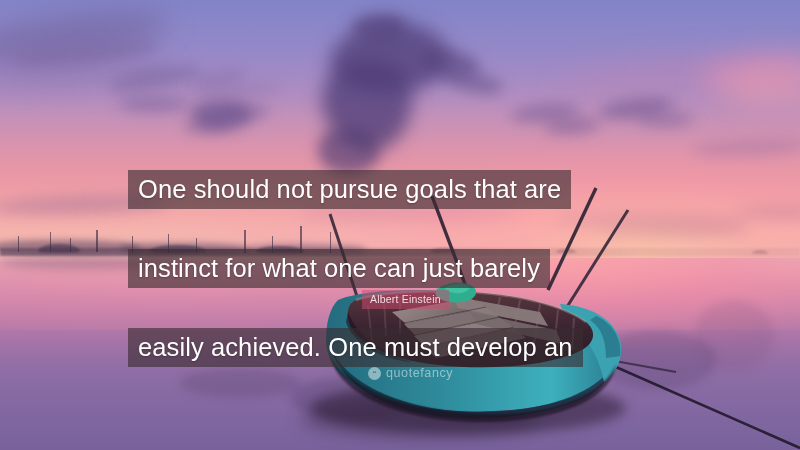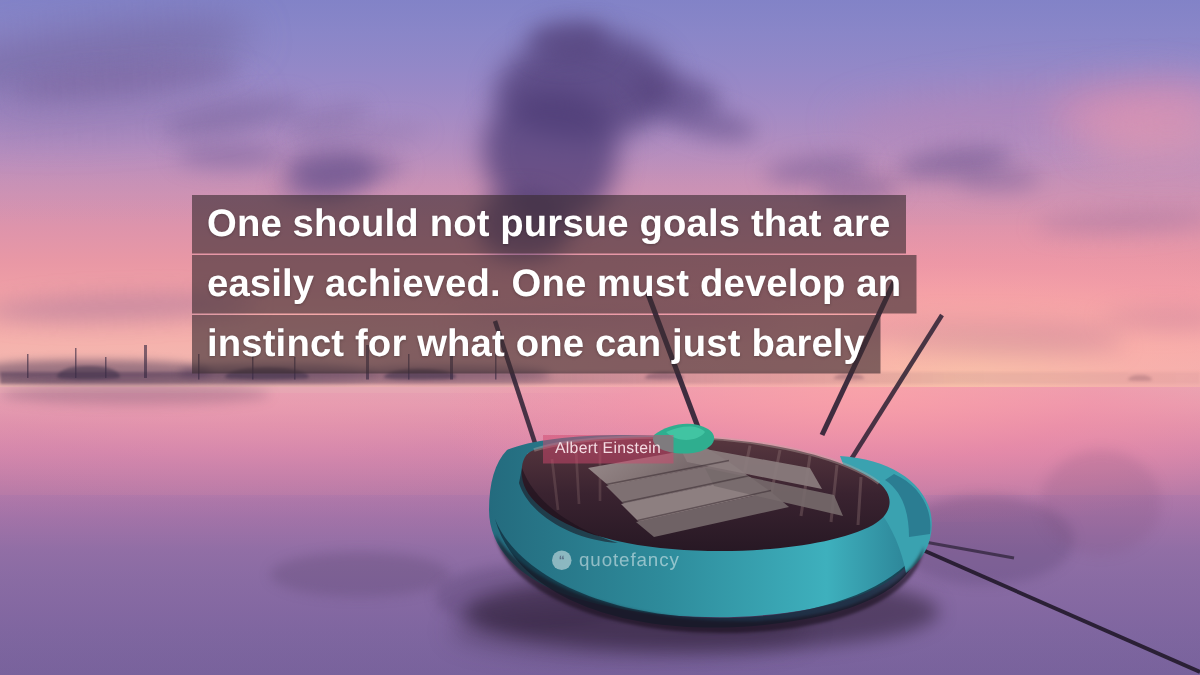--- a/index.html
+++ b/index.html
@@ -183,26 +183,27 @@
     width: 560px;
   }
   .qline {
     display: block;
     width: -moz-fit-content;
     width: fit-content;
     background: rgba(58,44,48,0.62);
     color: #ffffff;
     font-size: 25.5px;
     line-height: 39px;
-    font-weight: 700;
+    font-weight: 400;
     letter-spacing: 0.1px;
     padding: 0 10px 0 10px;
     margin-bottom: 1px;
     white-space: nowrap;
     text-shadow: 0 1px 2px rgba(0,0,0,0.25);
+    margin-top: 40px;
   }
 
   
   .attribution {
     position: absolute;
     left: 362px;
     top: 290px;
     background: rgba(208,72,110,0.50);
     color: #f4dbe2;
     font-size: 10.5px;
@@ -436,22 +437,22 @@
 
       <path d="M348 312 C 356 334, 380 352, 412 362 C 380 360, 352 342, 346 322 Z" fill="rgba(25,15,26,0.55)"></path>
 
       <path d="M330 356 C 352 392, 420 414, 494 414 C 560 414, 604 394, 616 364
                C 612 400, 556 422, 482 422 C 400 422, 338 394, 330 356 Z" fill="rgba(24,14,28,0.62)" filter="blur(1px)"></path>
     </svg>
   </div>
 
   <div class="quote-block">
     <span class="qline">One should not pursue goals that are</span>
+    <span class="qline">instinct for what one can just barely</span>
     <span class="qline">easily achieved. One must develop an</span>
-    <span class="qline">instinct for what one can just barely</span>
   </div>
 
   <div class="attribution">Albert Einstein</div>
 
   <div class="watermark">
     <span class="wm-mark">“</span>
     <span class="wm-text">quotefancy</span>
   </div>
 
 </div>

